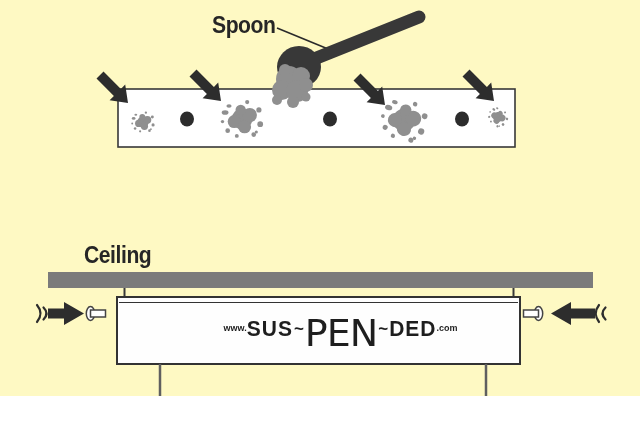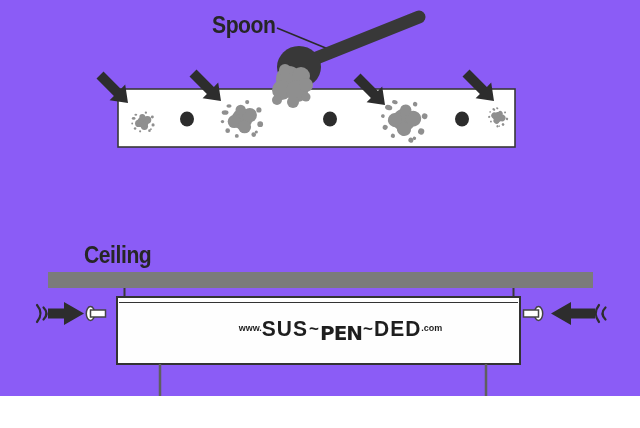--- a/index.html
+++ b/index.html
@@ -1,37 +1,37 @@
 <!DOCTYPE html>
 <html><head>
 <meta charset="utf-8">
 <style>
   html,body { margin:0; padding:0; background:#ffffff; }
   .canvas {
-    position:relative; width:640px; height:396px; background:#8b5cf6;
+    position:relative; width:640px; height:396px; background:#fef9c3;
     overflow:hidden; font-family:"Liberation Sans", sans-serif;
   }
   .overlay { position:absolute; left:0; top:0; }
   .label {
     position:absolute; font-weight:bold; color:#262626; font-size:24px;
     letter-spacing:-0.5px; transform:scaleX(0.88); transform-origin:left top;
     white-space:nowrap; line-height:1;
   }
   .label--spoon   { left:212px; top:13px; }
   .label--ceiling { left:84px;  top:243px; }
   .logo {
     position:absolute; left:238px; top:306px; width:205px; height:44px;
     display:flex; align-items:center; justify-content:center;
     color:#1e1e1e; white-space:nowrap;
   }
   .logo__tiny { font-size:9px; font-weight:bold; letter-spacing:0;text-align:right; }
   .logo__word { font-size:21px; font-weight:600; letter-spacing:1px;
                 transform:scaleY(1.08); transform-origin:center; }
   .logo__sep  { font-size:17px; font-weight:bold; margin:0 1px; transform:translateY(1px); }
-  .logo__pen  { font-family:"DejaVu Sans", sans-serif; font-size:20px; font-weight:700;
+  .logo__pen  { font-family:"DejaVu Sans", sans-serif; font-size:38px; font-weight:400;
                 letter-spacing:-1px; line-height:0.8; transform:translateY(5px); }
 </style>
 </head>
 <body>
 
 <div class="canvas">
 
   <svg class="overlay" width="640" height="428" viewBox="0 0 640 428">
     <defs>
 

